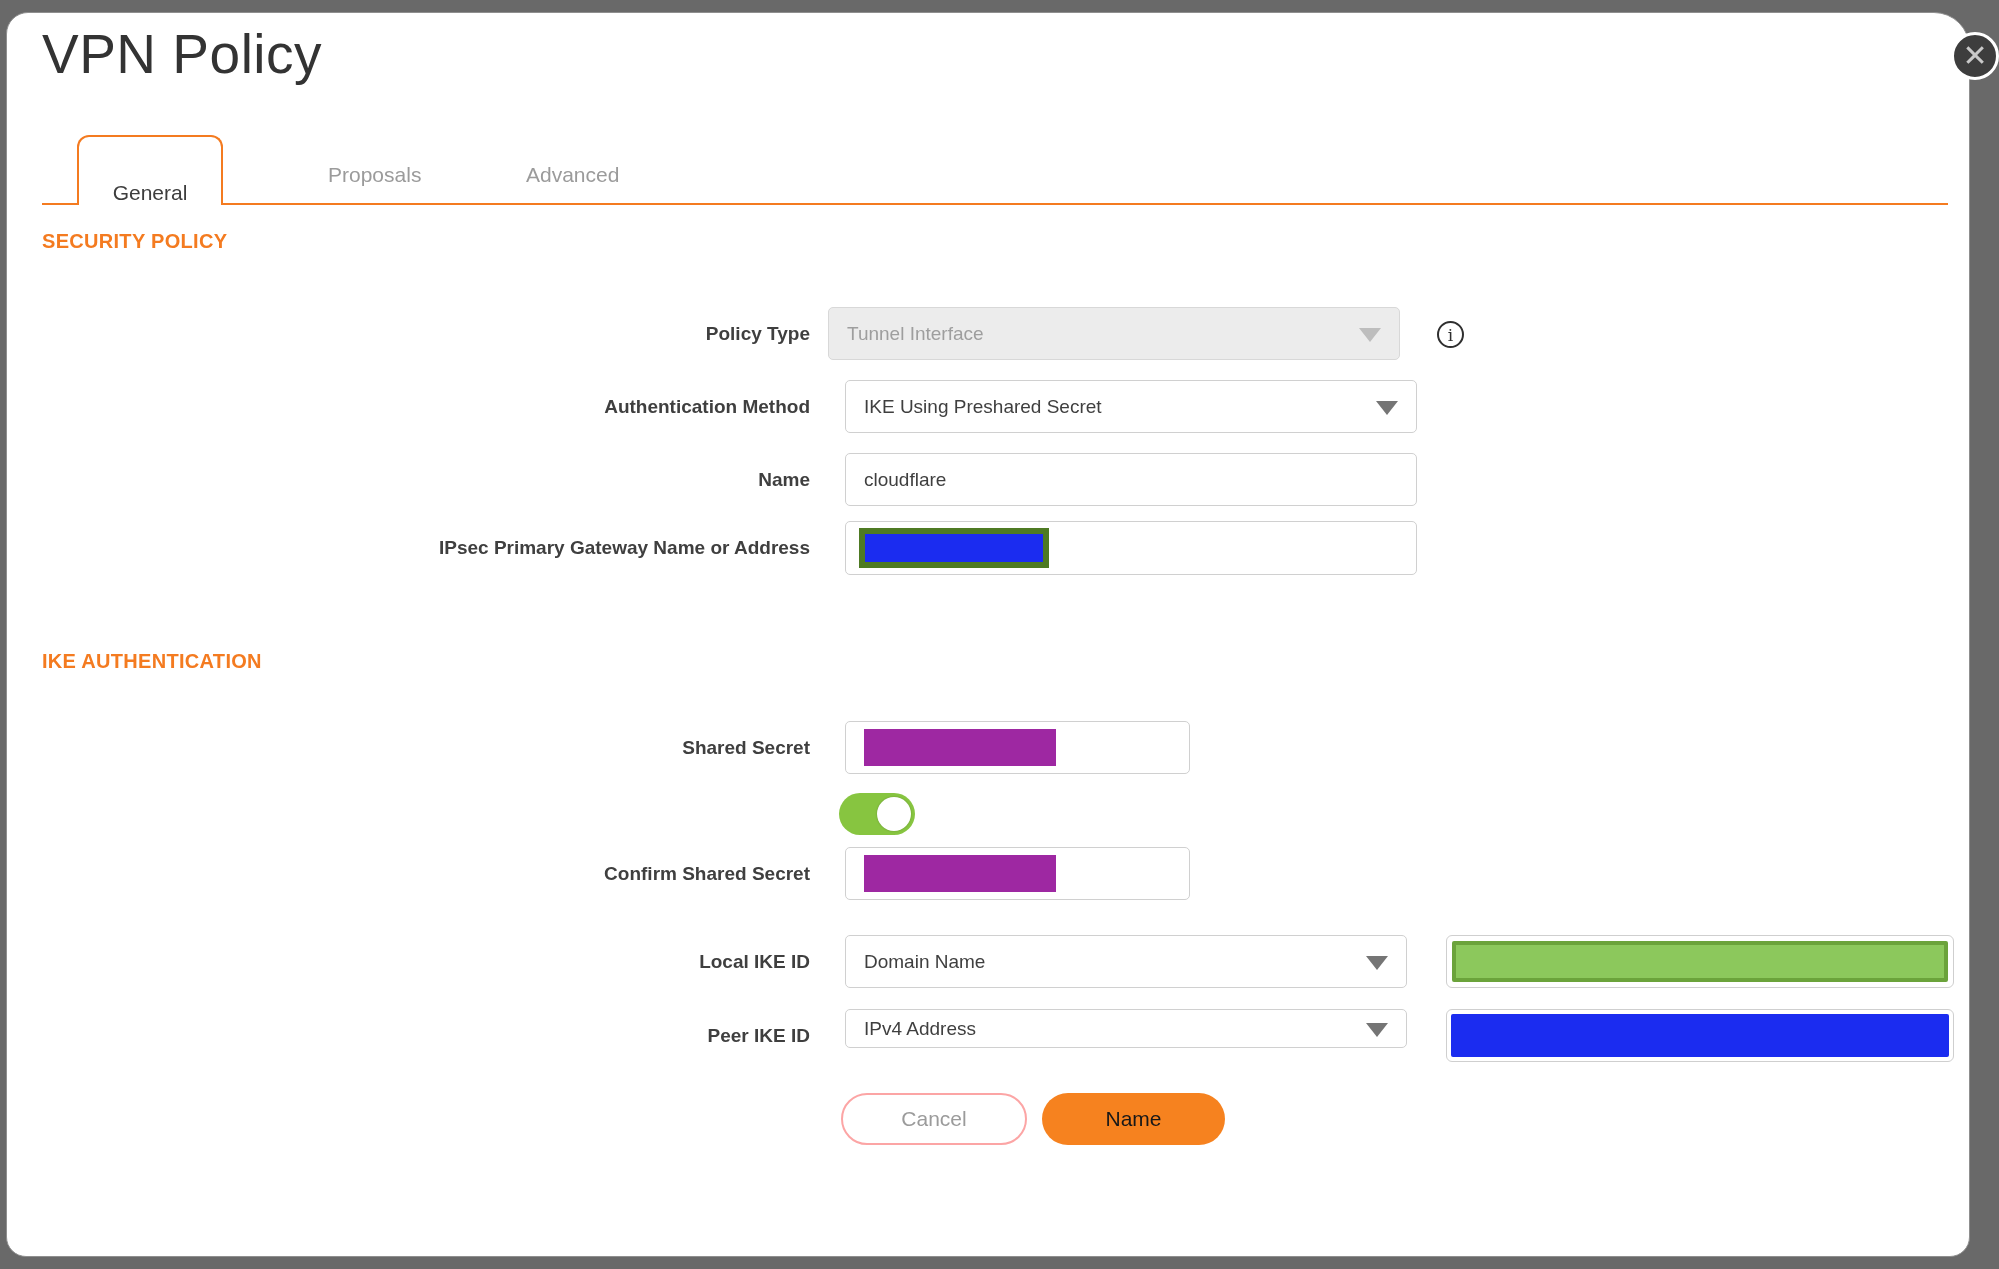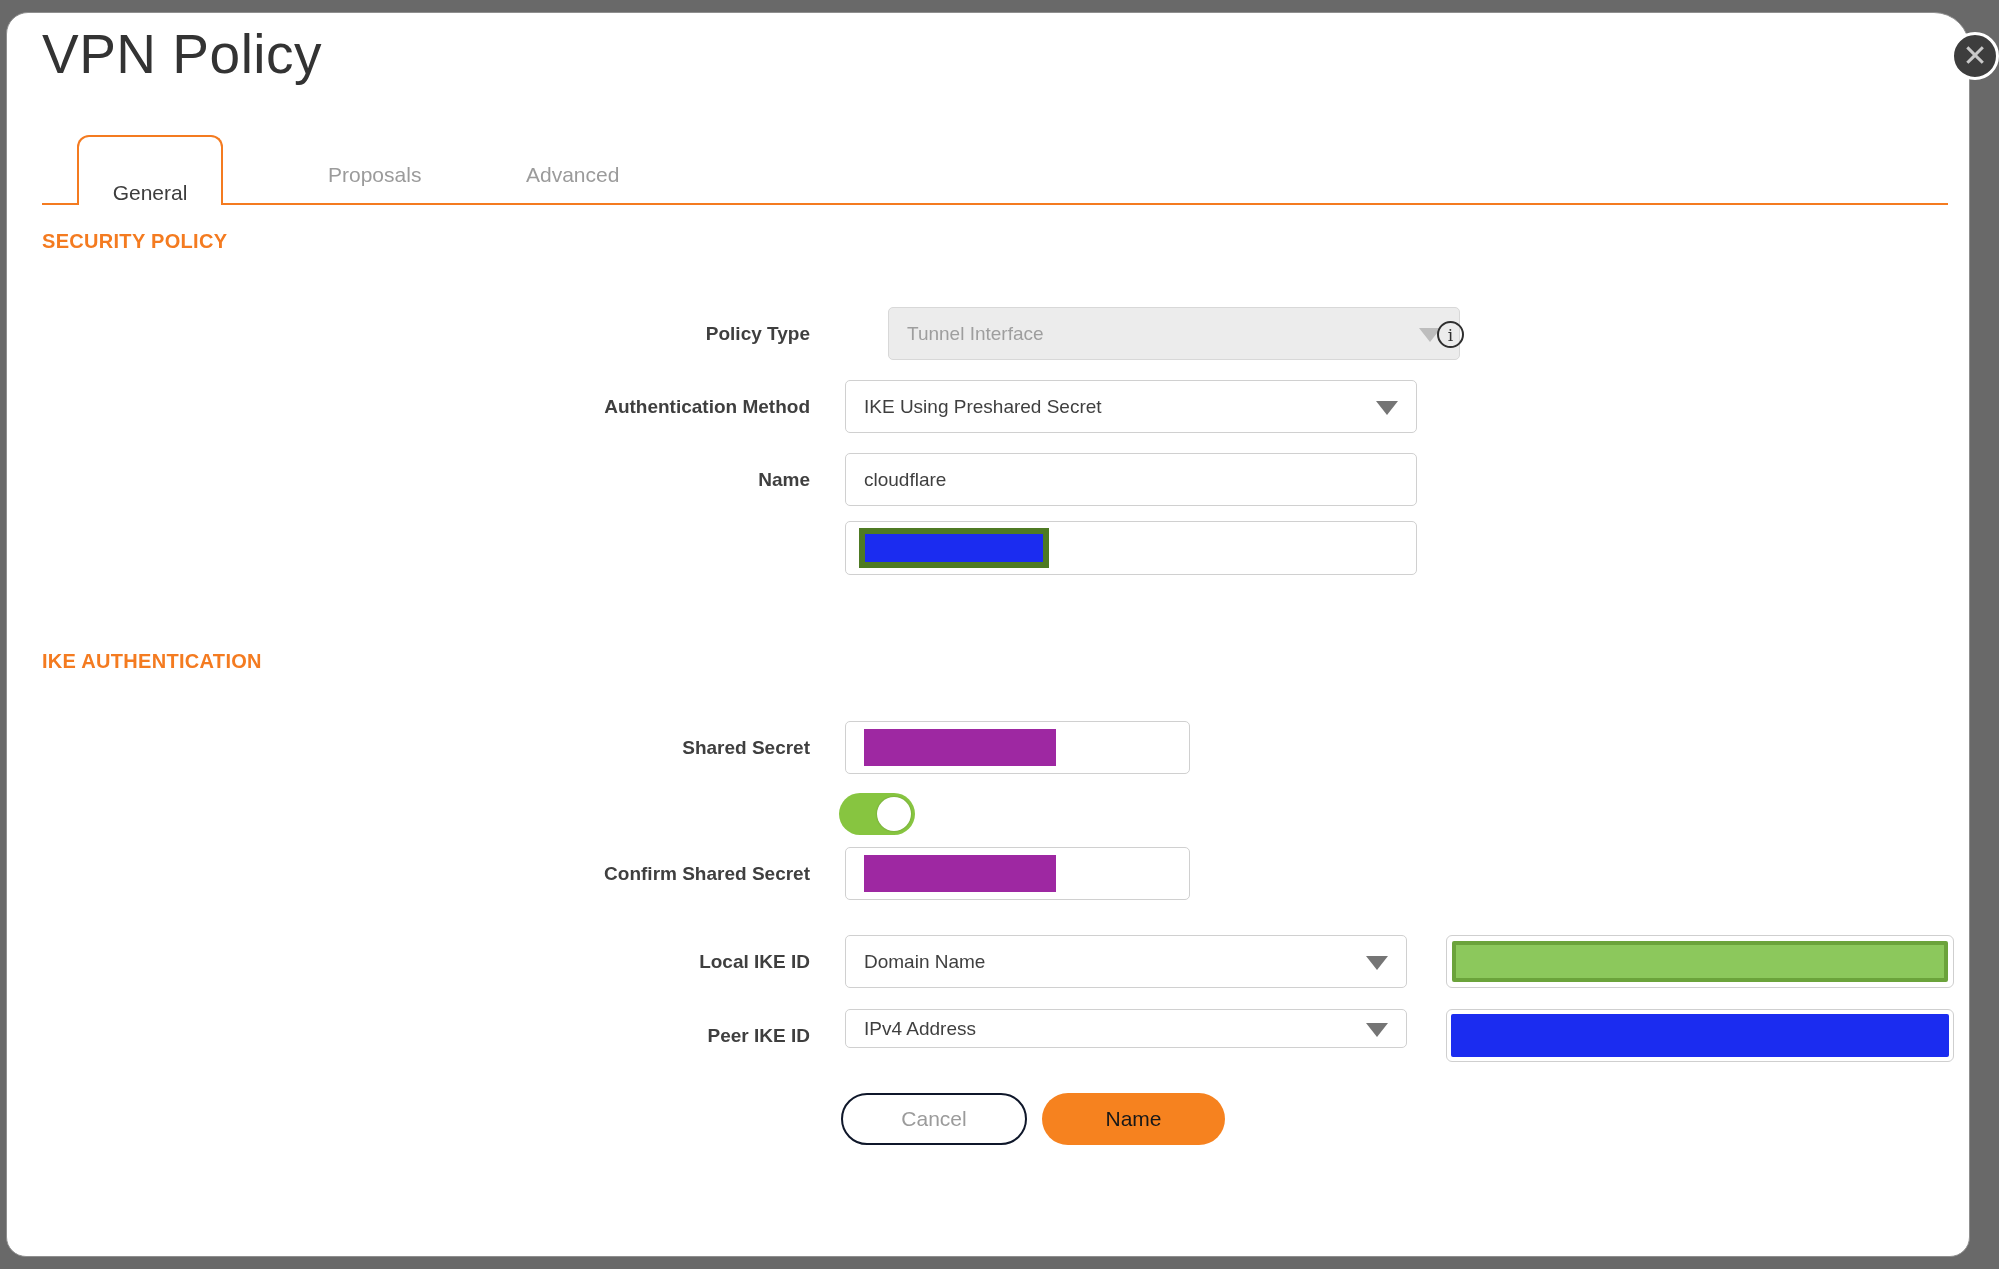--- a/index.html
+++ b/index.html
@@ -94,21 +94,21 @@
     border-top:14px solid #757575;
   }
   .field.disabled {
     background:#ececec; color:#9e9e9e; border-color:#d8d8d8;
     cursor:default;
   }
   .field.disabled .arrow { border-top-color:#bdbdbd; }
 
   
   .lbl-policy   { top:307px; line-height:53px;padding-left:12px; }
-  .fld-policy   { left:888px; top:307px; width:572px; height:53px; }
+  .fld-policy   { left:828px; top:307px; width:572px; height:53px; }
   .lbl-auth     { top:380px; line-height:53px; }
   .fld-auth     { left:845px; top:380px; width:572px; height:53px; }
   .lbl-name     { top:453px; line-height:53px; }
   .fld-name     { left:845px; top:453px; width:572px; height:53px; }
   .lbl-gateway  { top:521px; line-height:54px; }
   .fld-gateway  { left:845px; top:521px; width:572px; height:54px; padding:0; }
   .lbl-shared   { top:721px; line-height:53px; }
   .fld-shared   { left:845px; top:721px; width:345px; height:53px; padding:0; }
   .lbl-mask     { top:793px; line-height:42px; }
   .lbl-confirm  { top:847px; line-height:53px; }
@@ -180,21 +180,21 @@
   
   .btn {
     position:absolute; top:1093px; height:52px;
     border-radius:26px;
     display:flex; align-items:center; justify-content:center;
     font-size:21px; cursor:pointer;
   }
   .btn-cancel {
     left:841px; width:186px;
     background:#ffffff;
-    border:2px solid #0f172a;
+    border:2px solid #fca5a5;
     color:#9b9b9b;
   }
   .btn-save {
     left:1042px; width:183px;
     background:#f6821f;
     border:none;
     color:#181818;
   }
 </style>
 </head>
@@ -231,20 +231,21 @@
   <div class="field select fld-auth">
     <span>IKE Using Preshared Secret</span>
     <span class="arrow"></span>
   </div>
 
   <div class="row-label lbl-name">Name</div>
   <div class="field fld-name">
     <span>cloudflare</span>
   </div>
 
+  <div class="row-label lbl-gateway">IPsec Primary Gateway Name or Address</div>
   <div class="field fld-gateway">
     <div class="redact-gateway"></div>
   </div>
 
   <div class="section-heading sec-ike">IKE AUTHENTICATION</div>
 
   <div class="row-label lbl-shared">Shared Secret</div>
   <div class="field fld-shared">
     <div class="redact-purple"></div>
   </div>

